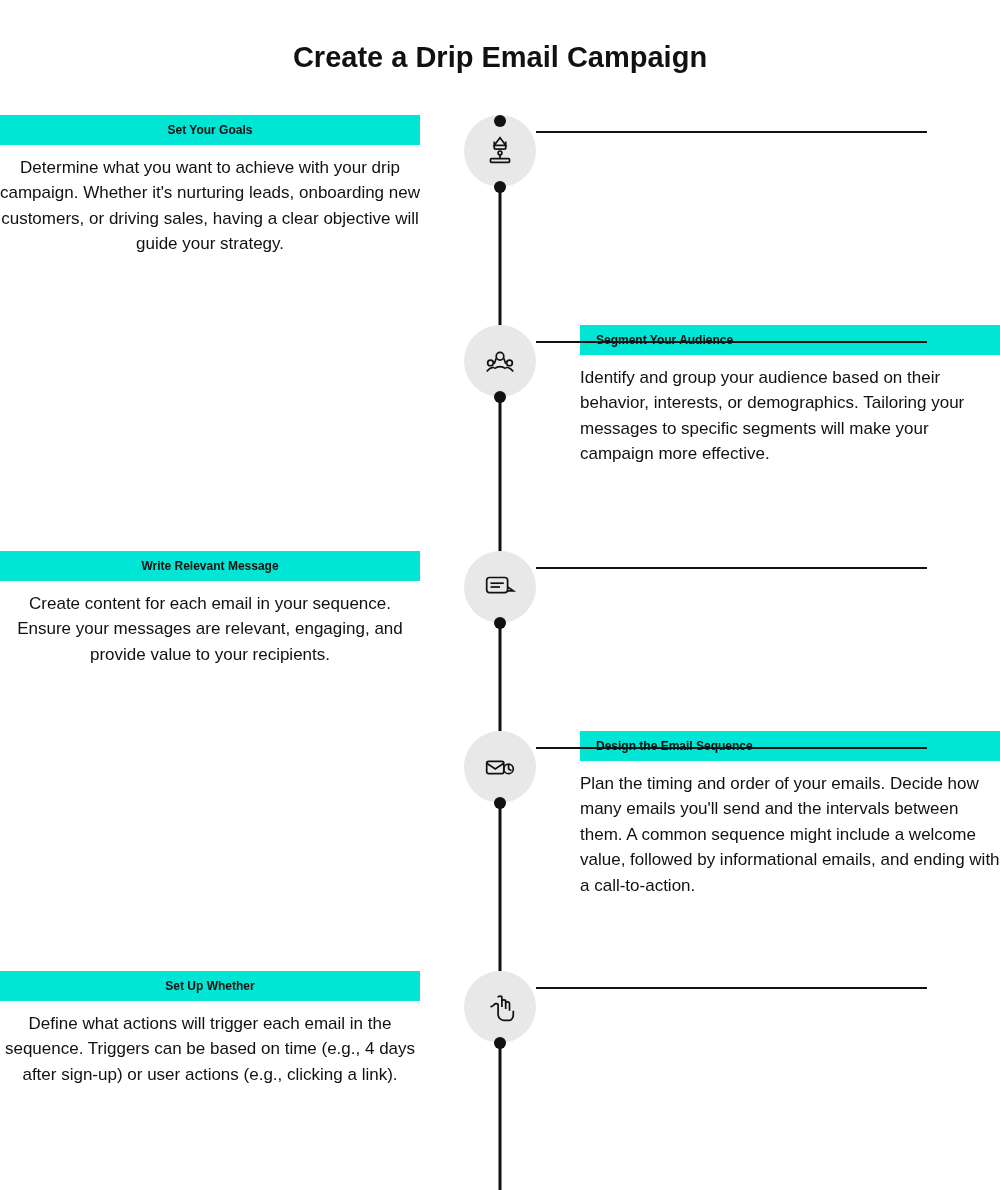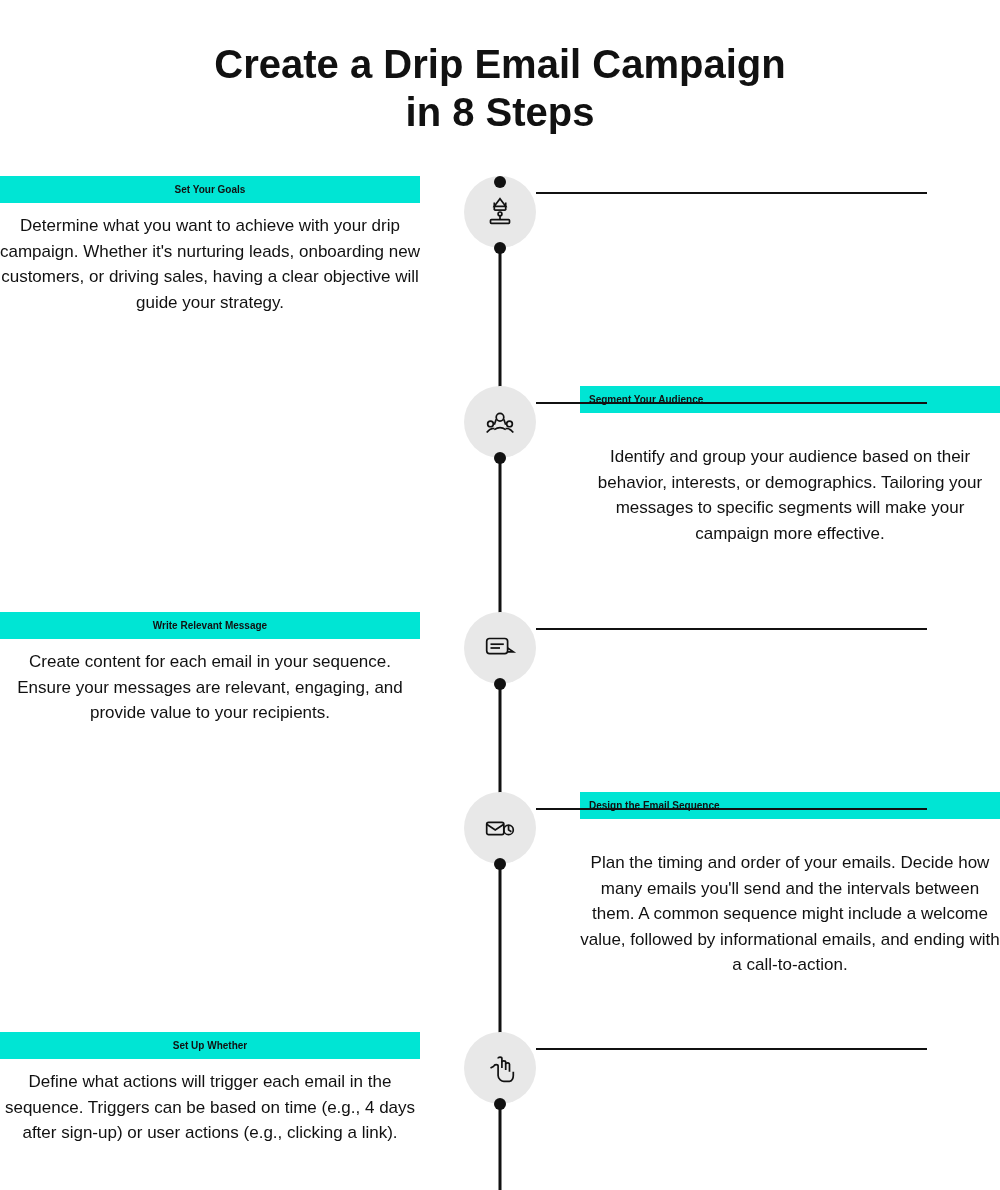--- a/index.html
+++ b/index.html
@@ -6,21 +6,21 @@
     body {
       background: #fff;
       font-family: Arial, sans-serif;
       width: 1000px;
       min-height: 1190px;
       overflow-x: hidden;
     }
 
     .page-title {
       text-align: center;
-      font-size: 40px;
+      font-size: 29px;
       font-weight: 900;
       color: #111;
       padding: 40px 80px 30px;
       line-height: 1.2;
     }
 
     .infographic {
       position: relative;
       width: 100%;
       padding: 0 0 60px;
@@ -65,43 +65,42 @@
       display: flex;
       flex-direction: column;
       align-items: flex-start;
     }
 
     
     .step-label {
       background: #00e5d4;
       color: #111;
       font-weight: 900;
-      font-size: 10px;
-      padding: 8px 9px;
+      font-size: 12px;
+      padding: 8px 16px;
       display: inline-block;
       width: 100%;
       text-align: center;
       margin-bottom: 10px;
     }
 
     .step-desc {
       font-size: 17px;
       color: #111;
       text-align: center;
       line-height: 1.5;
       width: 100%;
     }
 
     .step-right .step-label {
       text-align: left;
     }
 
     .step-right .step-desc {
-      text-align: center;
-      margin-top: 21px;
+      text-align: left;
     }
 
     
     .step-icon-wrapper {
       position: absolute;
       left: 50%;
       transform: translateX(-50%);
       z-index: 2;
       display: flex;
       align-items: center;
@@ -169,21 +168,20 @@
     .icon-svg {
       width: 38px;
       height: 38px;
     }
   </style>
 </head>
 <body>
 
 <h1 class="page-title">
   <span>Create a Drip Email Campaign</span><br>
-  <span>in 8 Steps</span>
 </h1>
 
 <div class="infographic">
   <div class="center-line"></div>
   <div class="top-dot"></div>
 
   <div class="step-row" style="margin-top: 10px; min-height: 200px;">
     <div class="step-left">
       <div class="step-label">Set Your Goals</div>
       <div class="step-desc">Determine what you want to achieve with your drip campaign. Whether it's nurturing leads, onboarding new customers, or driving sales, having a clear objective will guide your strategy.</div>

